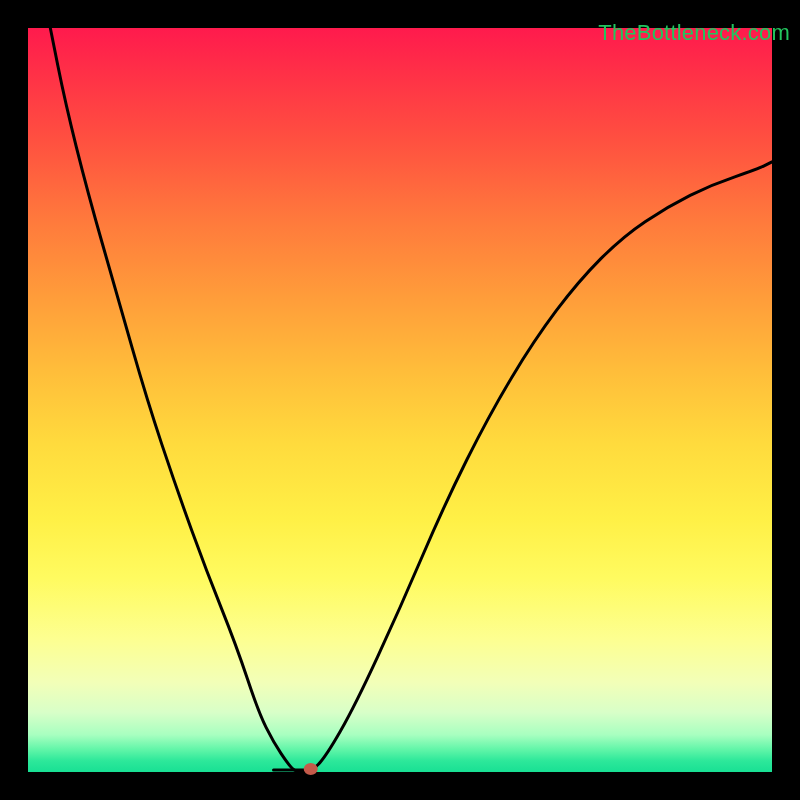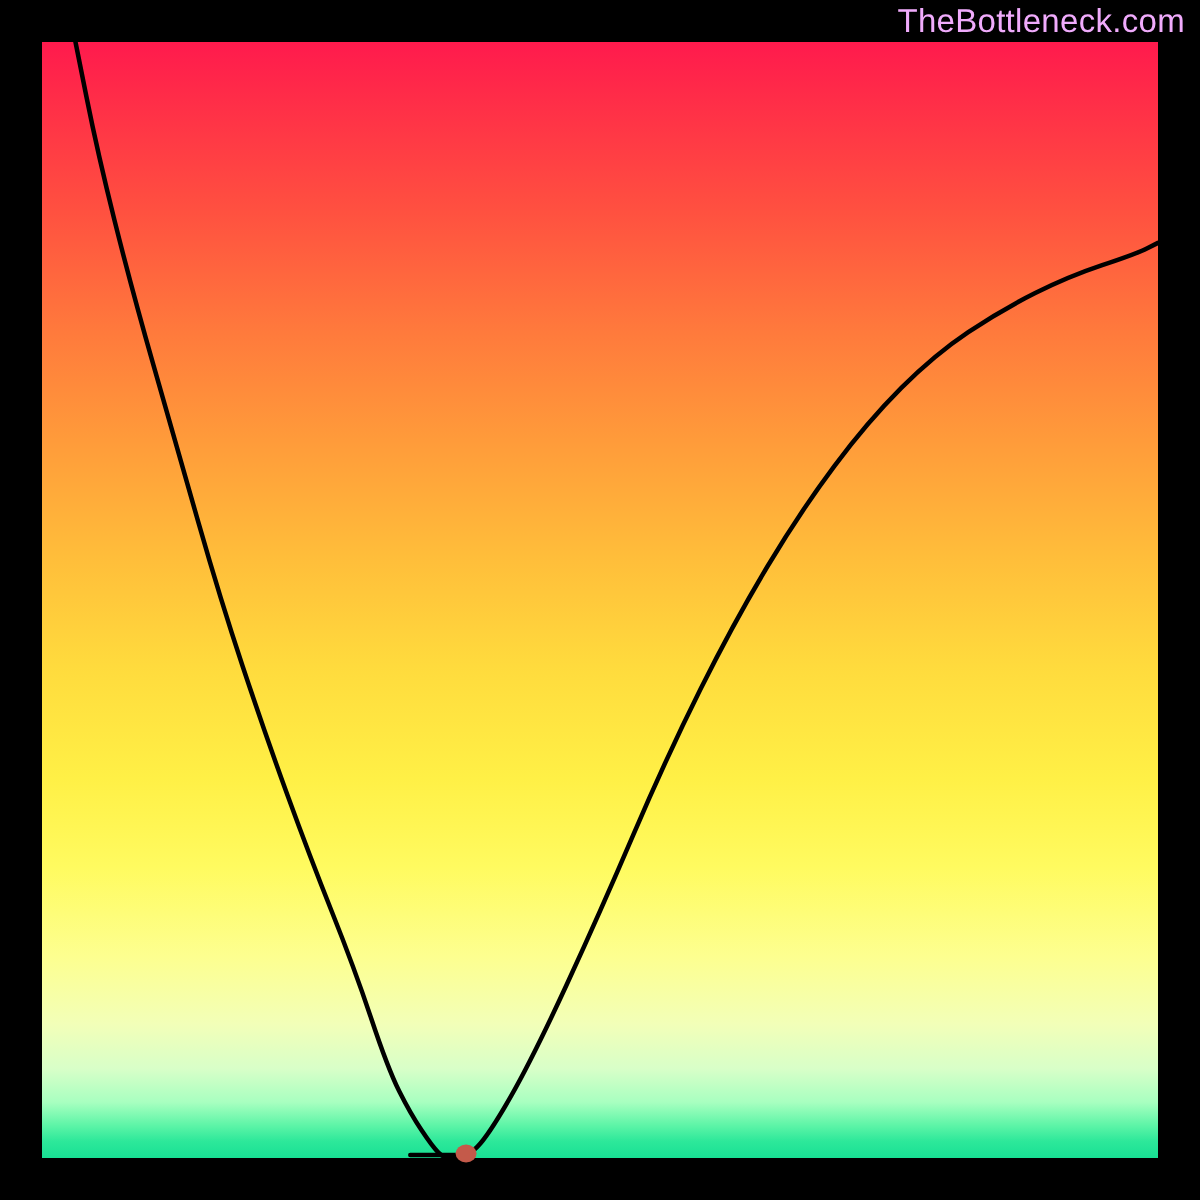--- a/index.html
+++ b/index.html
@@ -38,23 +38,23 @@
       #f2ffb8 88%,
       #d8ffc8 92%,
       #a8ffc0 95%,
       #60f5a8 97%,
       #2de89a 98.5%,
       #18e094 100%
     );
   }
   .watermark {
     position: absolute;
-    top: 1px;
+    top: 20px;
     right: 10px;
-    color: #f0abfc;
+    color: #22c55e;
     font-size: 22px;
     font-weight: 500;
     letter-spacing: 0.2px;
   }
   .curve-svg {
     position: absolute;
     top: 28px;
     left: 28px;
     width: 744px;
     height: 744px;

